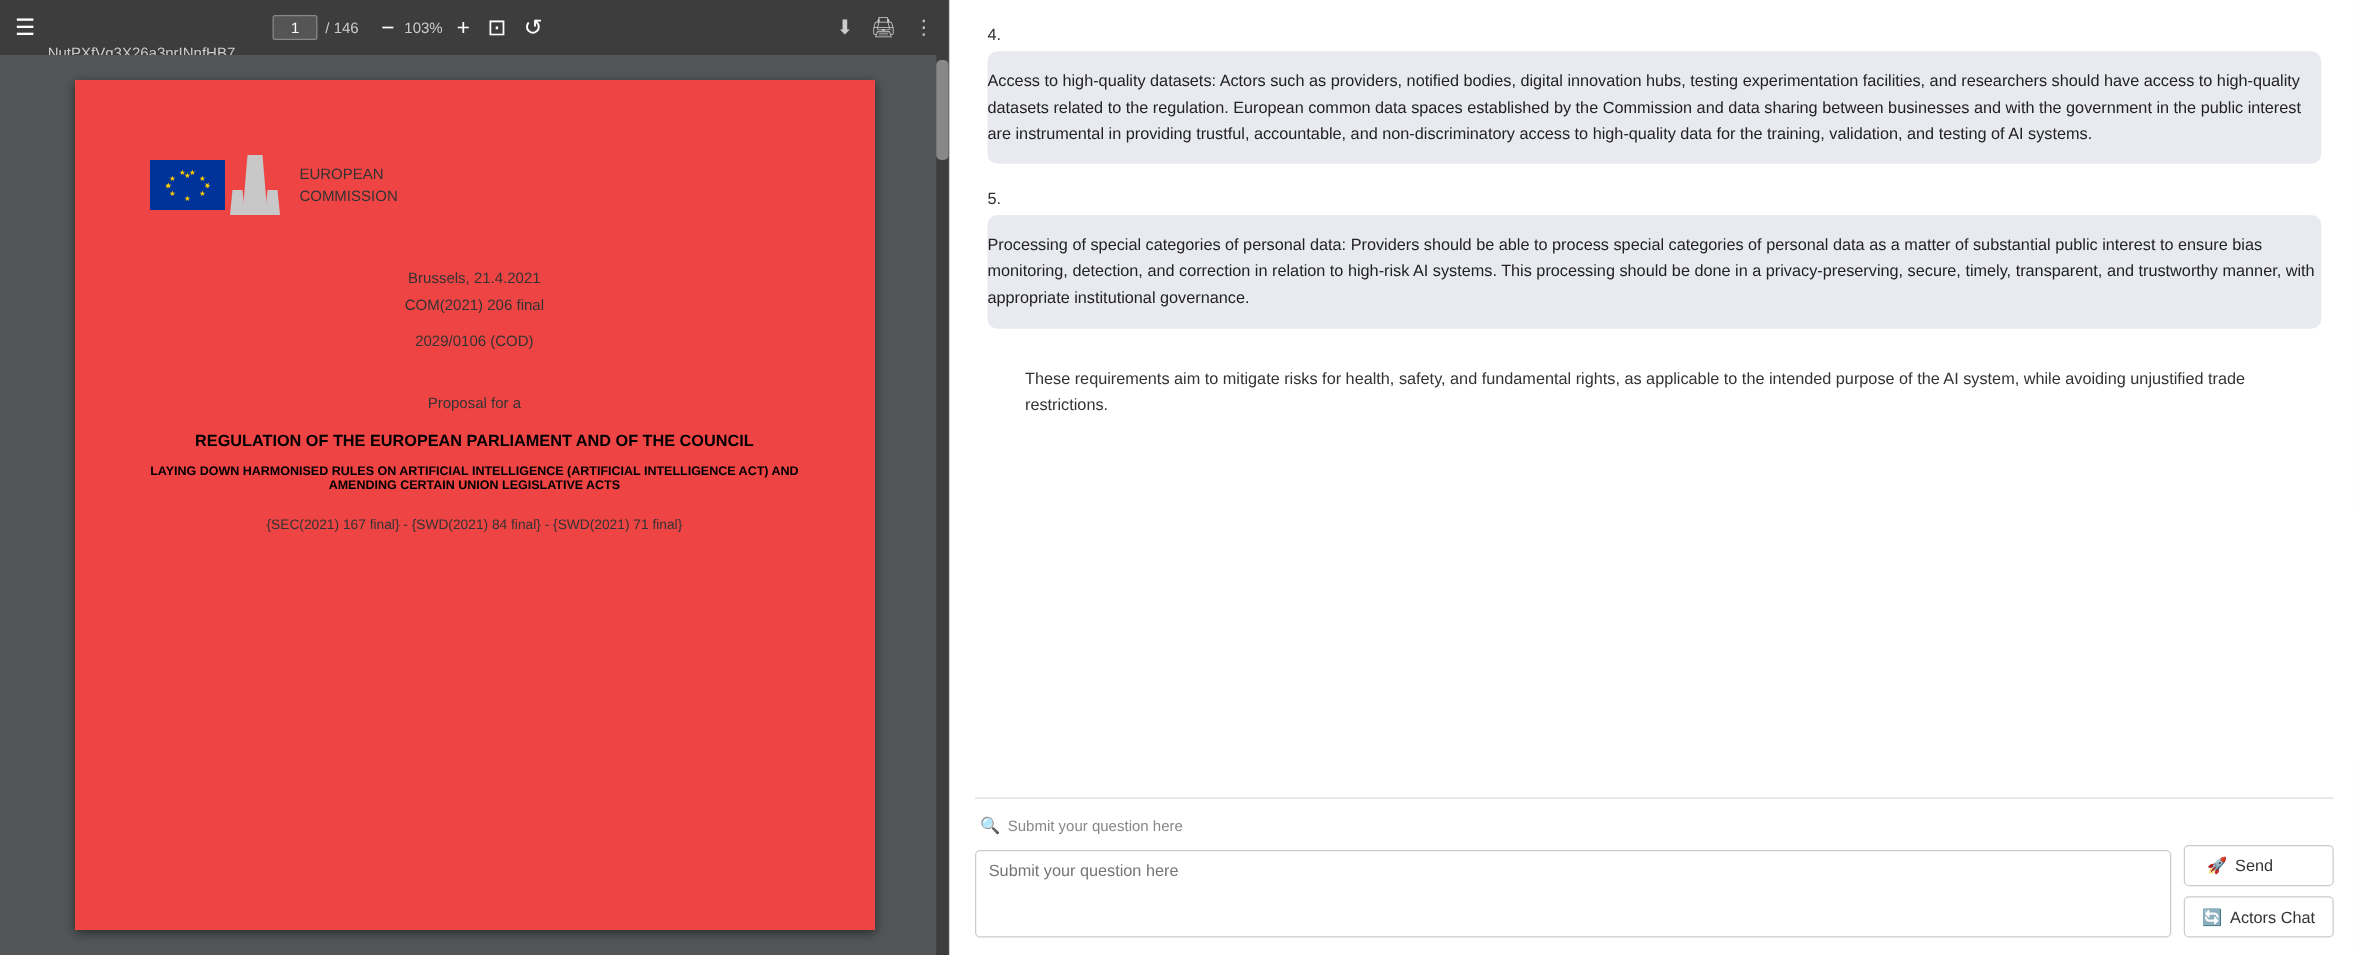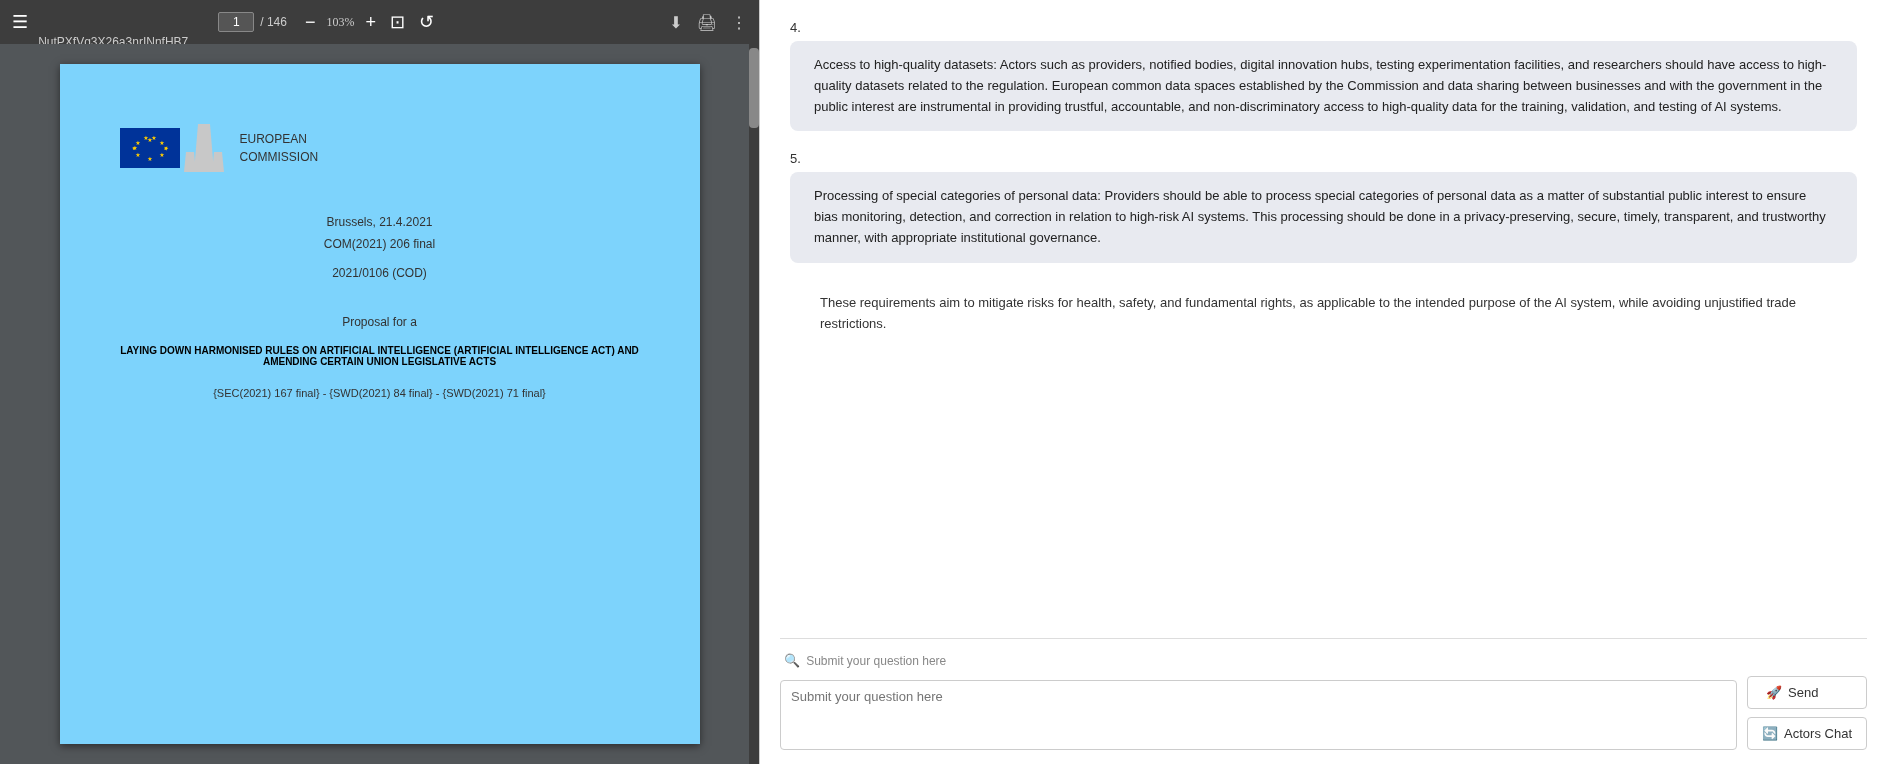--- a/index.html
+++ b/index.html
@@ -79,22 +79,21 @@
       color: #fff;
       font-size: 18px;
       cursor: pointer;
       padding: 0 2px;
       line-height: 1;
     }
     .pdf-zoom-value {
       font-size: 12px;
       color: #ccc;
       min-width: 34px;
-      text-align: center;
-      font-family: Liberation Serif, serif;
+      text-align: left;
     }
     .pdf-toolbar-spacer { flex: 1; }
     .pdf-toolbar-icons {
       display: flex;
       align-items: center;
       gap: 14px;
     }
     .pdf-toolbar-icon {
       color: #ccc;
       font-size: 16px;
@@ -119,21 +118,21 @@
       background: #3d3d3d;
     }
     .pdf-scrollbar-thumb {
       width: 10px;
       height: 80px;
       background: #888;
       border-radius: 4px;
       margin-top: 4px;
     }
     .pdf-page {
-      background: #7dd3fc;
+      background: #ef4444;
       width: 640px;
       min-height: 680px;
       padding: 60px 60px 40px 60px;
       box-shadow: 0 2px 8px rgba(0,0,0,0.5);
       display: flex;
       flex-direction: column;
       align-items: center;
       position: relative;
     }
     .pdf-logo-area {
@@ -208,21 +207,21 @@
       margin-bottom: 20px;
     }
     .chat-item-number {
       font-size: 13px;
       color: #333;
       margin-bottom: 6px;
     }
     .chat-bubble {
       background: #e8eaf0;
       border-radius: 8px;
-      padding: 14px 24px;
+      padding: 14px 0;
       font-size: 13px;
       color: #222;
       line-height: 1.6;
     }
     .chat-summary {
       padding: 10px 30px 20px 30px;
       font-size: 13px;
       color: #333;
       line-height: 1.6;
     }
@@ -360,25 +359,26 @@
           <div class="eu-text">
             <div>EUROPEAN</div>
             <div>COMMISSION</div>
           </div>
         </div>
 
         <div class="pdf-meta">
           <div>Brussels, 21.4.2021</div>
           <div>COM(2021) 206 final</div>
           <div style="height:8px;"></div>
-          <div>2021/0106 (COD)</div>
+          <div>2029/0106 (COD)</div>
         </div>
 
         <div class="pdf-proposal-label">Proposal for a</div>
 
+        <div class="pdf-title-main">REGULATION OF THE EUROPEAN PARLIAMENT AND OF THE COUNCIL</div>
         <div class="pdf-title-sub">LAYING DOWN HARMONISED RULES ON ARTIFICIAL INTELLIGENCE (ARTIFICIAL INTELLIGENCE ACT) AND AMENDING CERTAIN UNION LEGISLATIVE ACTS</div>
 
         <div class="pdf-references">{SEC(2021) 167 final} - {SWD(2021) 84 final} - {SWD(2021) 71 final}</div>
       </div>
 
       <div class="pdf-scrollbar">
         <div class="pdf-scrollbar-thumb"></div>
       </div>
     </div>
   </div>

